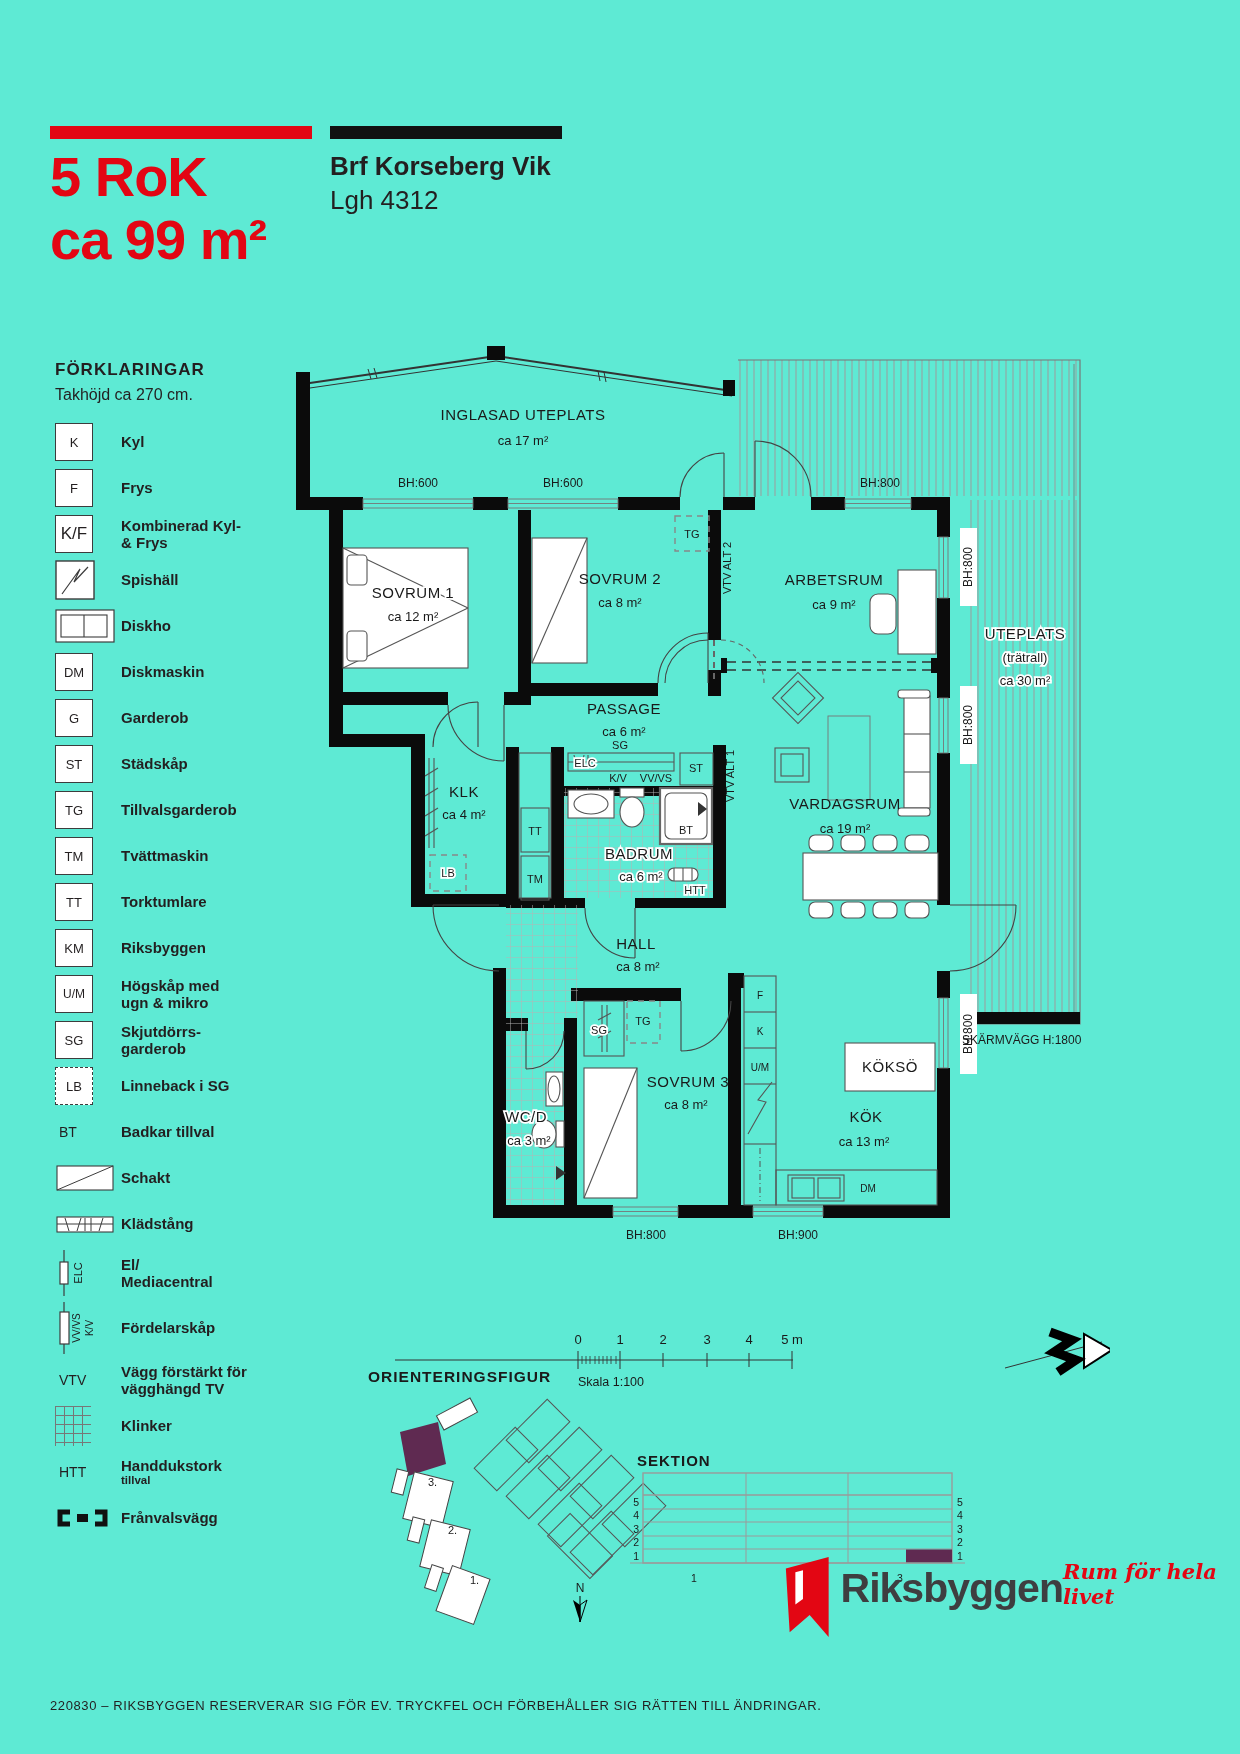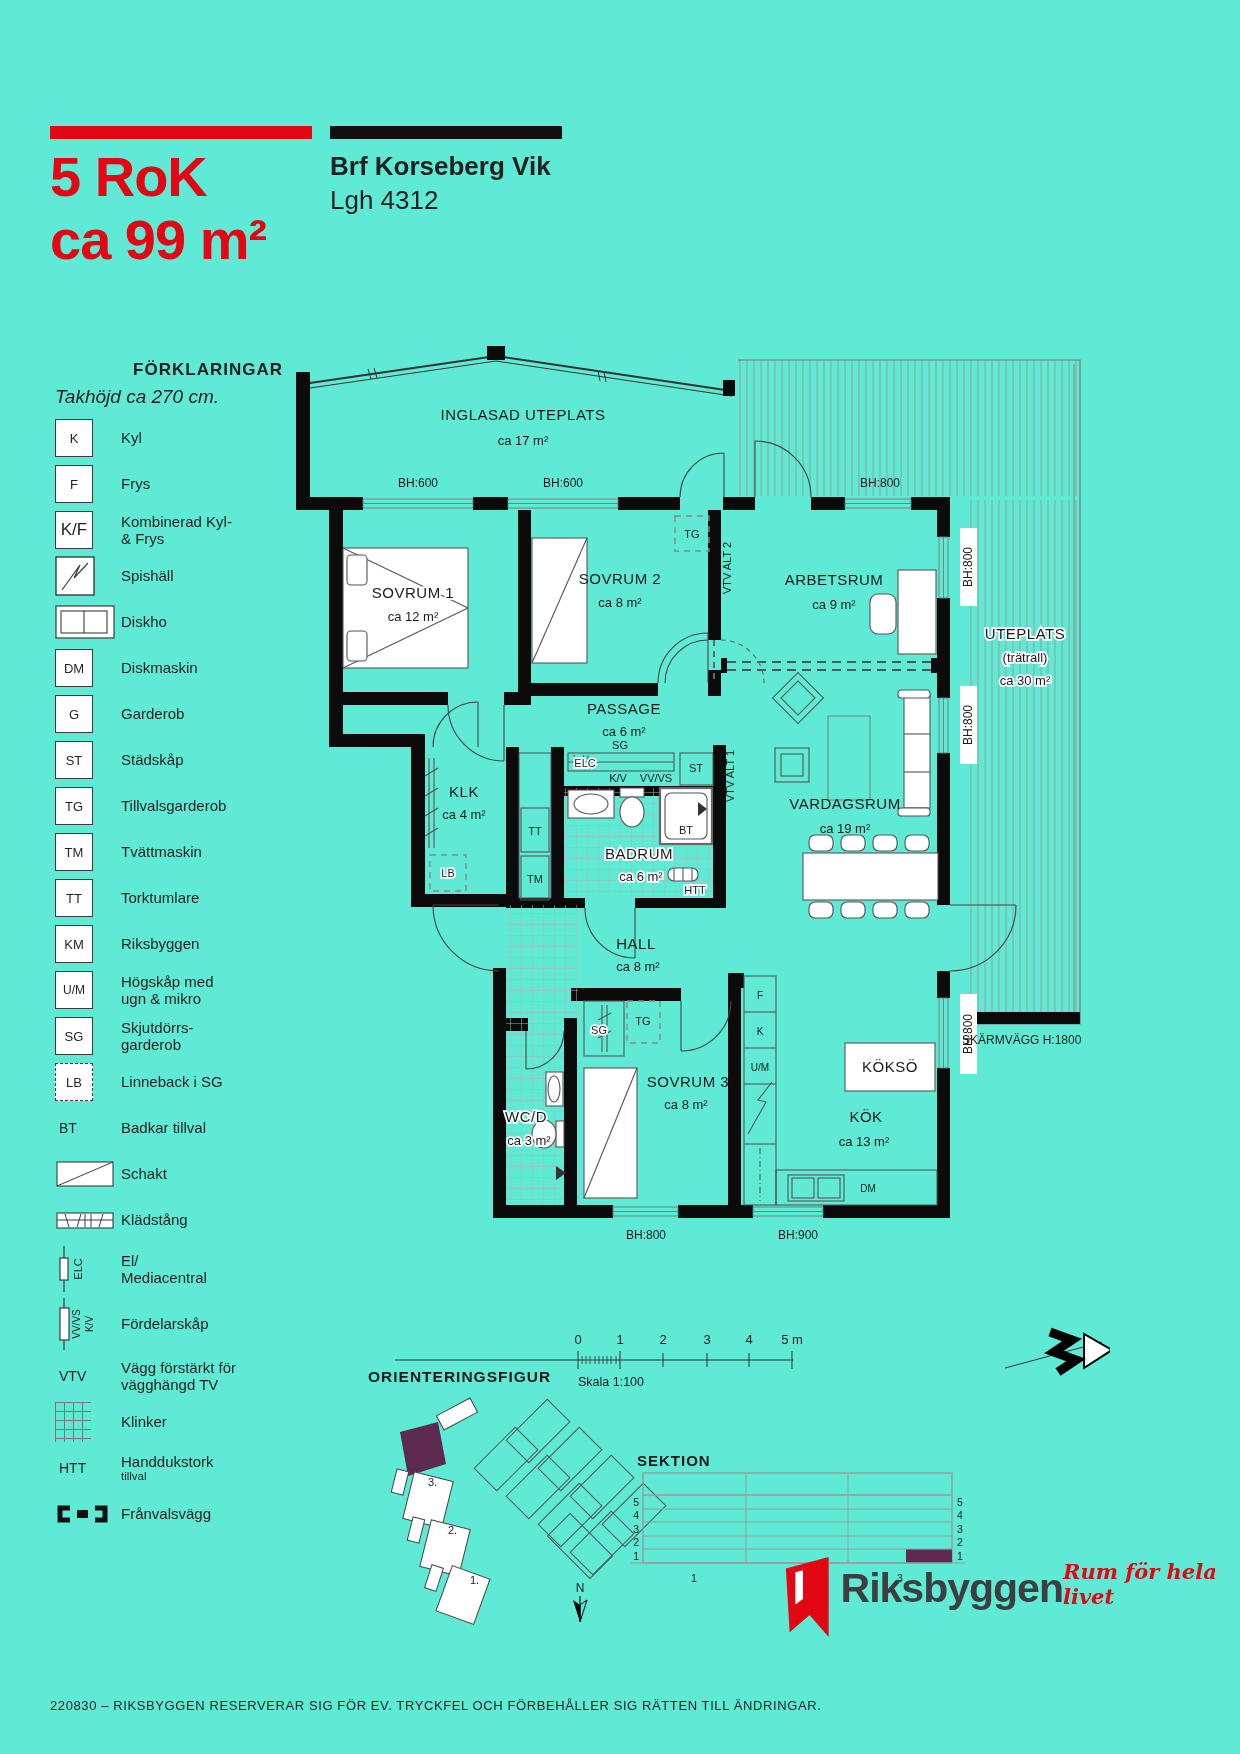--- a/index.html
+++ b/index.html
@@ -8,25 +8,25 @@
   
   .bar{position:absolute;height:13px;top:126px;}
   .bar-red{left:50px;width:262px;background:var(--red);}
   .bar-black{left:330px;width:232px;background:#111;}
   .apt-size{position:absolute;left:50px;top:146px;color:var(--red);
             font-size:56px;font-weight:bold;letter-spacing:-1px;line-height:1.12;}
   .proj{position:absolute;left:330px;top:150px;font-size:26px;line-height:1.3;}
   .proj .p1{font-weight:bold;}
   
   .legend{position:absolute;left:55px;top:360px;width:228px;}
-  .lg-title{font-weight:bold;font-size:17px;letter-spacing:1px;margin-bottom:6px;text-align:right;}
-  .lg-sub{font-size:19px;margin-bottom:8px;font-style:italic;}
+  .lg-title{font-weight:bold;font-size:17px;letter-spacing:1px;margin-bottom:6px;}
+  .lg-sub{font-size:16px;margin-bottom:16px;}
   .lg-row{display:flex;align-items:center;min-height:44px;margin-bottom:2px;}
   .lg-sym{width:66px;flex:none;display:flex;align-items:center;}
-  .lg-label{font-size:15px;line-height:1.15;white-space:pre-line;}
+  .lg-label{font-size:15px;line-height:1.15;white-space:pre-line;font-weight:bold;}
   .lg-label .sub{font-size:11.5px;display:block;}
   .sym-box{width:36px;height:36px;border:1.5px solid #3c3c3c;display:flex;align-items:center;
            justify-content:center;font-size:13px;background:#fff;}
   .sym-dash{border-style:dashed;}
   .sym-plain{width:56px;text-align:left;font-size:14px;padding-left:4px;}
   .sym-tiles{width:36px;height:40px;
      background-image:repeating-linear-gradient(#777 0 1px,transparent 1px 9px),
                       repeating-linear-gradient(90deg,#777 0 1px,transparent 1px 9px);}
   
   .plan-svg{position:absolute;left:268px;top:308px;}

